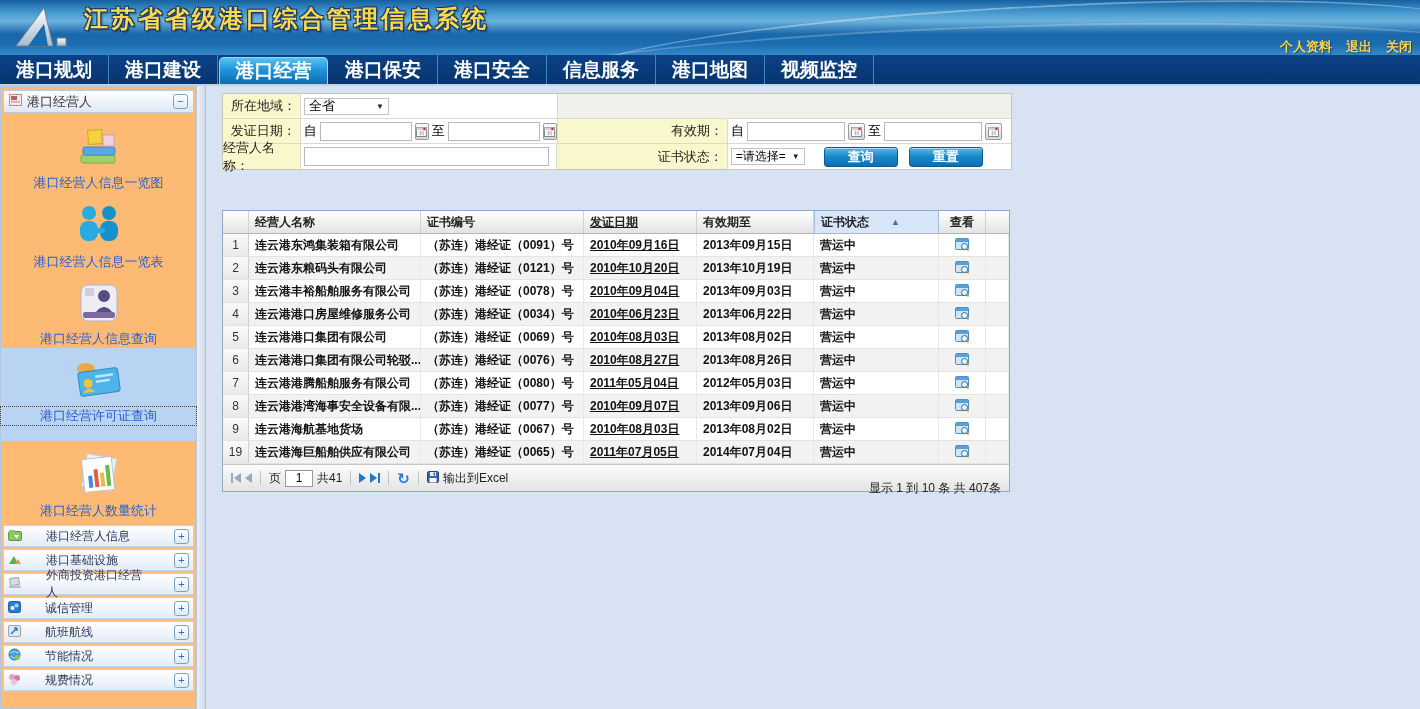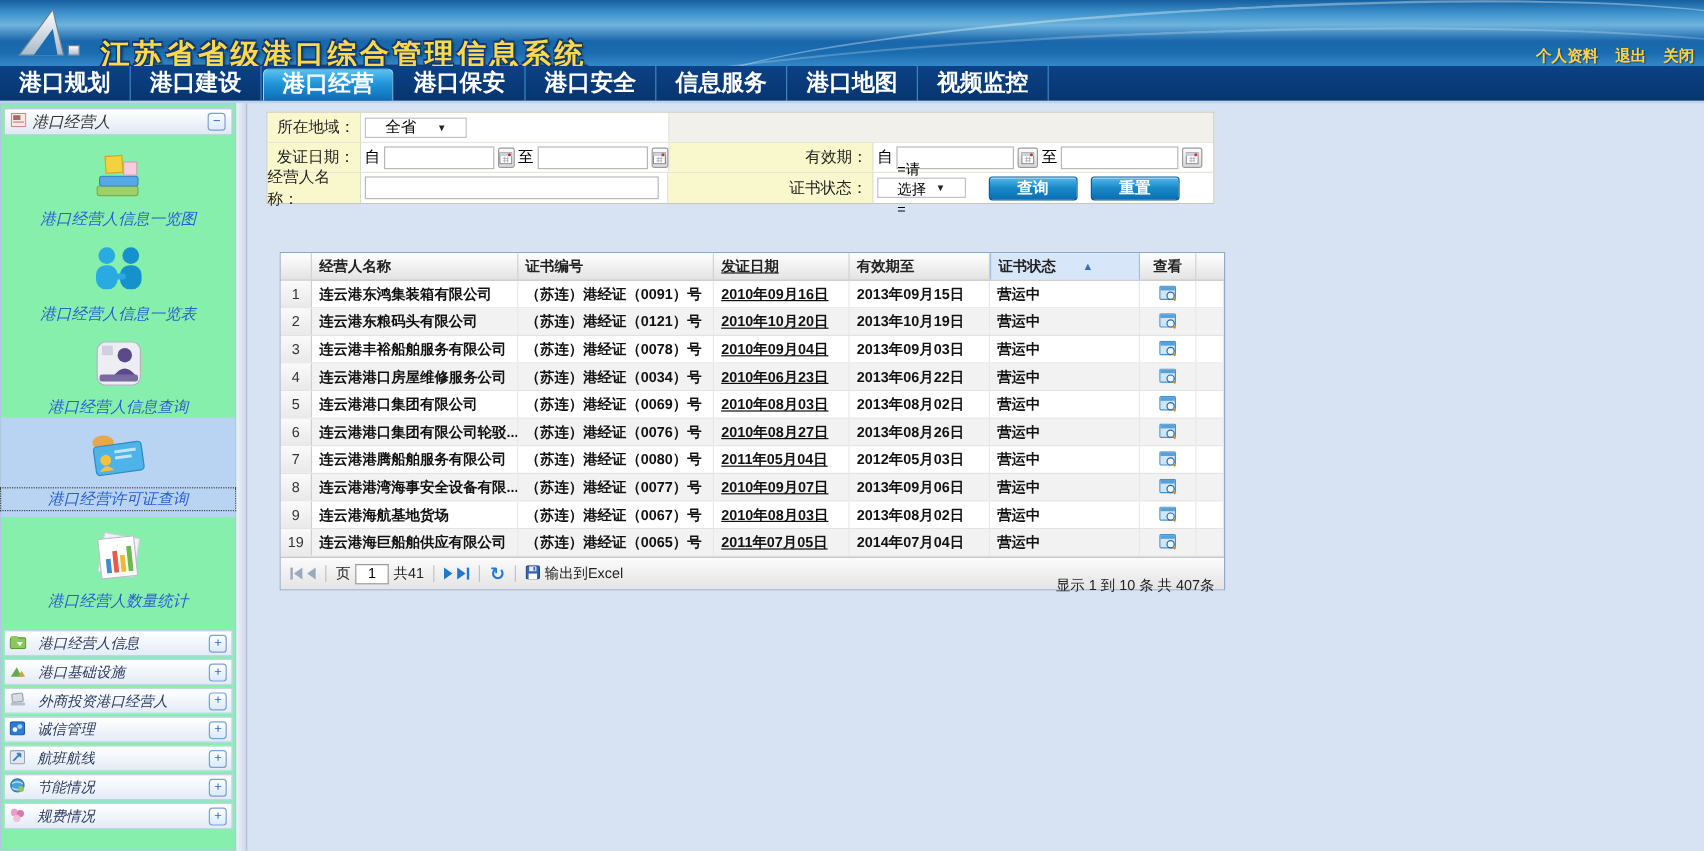--- a/index.html
+++ b/index.html
@@ -7,83 +7,83 @@
   body { font-family:"Liberation Sans","DejaVu Sans",sans-serif; background:#d7e3f2; position:relative; font-size:13px; }
 
   
   .banner { position:absolute; left:0; top:0; width:1420px; height:55px;
     background:linear-gradient(180deg,#16609f 0%,#3f93cc 20%,#6db3dd 38%,#1a67ab 62%,#1a6cb0 80%,#3488c8 100%); overflow:hidden; }
   .banner .swoosh1 { position:absolute; right:-60px; top:6px; width:900px; height:90px; border-radius:50%;
     border-top:2px solid rgba(255,255,255,.35); transform:rotate(-3deg); }
   .banner .swoosh2 { position:absolute; right:-120px; top:26px; width:1100px; height:110px; border-radius:50%;
     border-top:2px solid rgba(255,255,255,.22); transform:rotate(-2deg); }
   .logo { position:absolute; left:14px; top:8px; }
-  .app-title { position:absolute; left:84px; top:29px; font-size:24px; font-weight:bold; color:#ffd84d; letter-spacing:3px;
-    text-shadow:-1px -1px 0 #123a6e, 1px -1px 0 #123a6e, -1px 1px 0 #123a6e, 1px 1px 0 #123a6e, 2px 2px 2px rgba(0,0,0,.45);text-decoration:underline; }
+  .app-title { position:absolute; left:84px; top:3px; font-size:24px; font-weight:bold; color:#ffd84d; letter-spacing:3px;
+    text-shadow:-1px -1px 0 #123a6e, 1px -1px 0 #123a6e, -1px 1px 0 #123a6e, 1px 1px 0 #123a6e, 2px 2px 2px rgba(0,0,0,.45); }
   .welcome { position:absolute; right:10px; top:17px; color:#fff; font-weight:bold; font-size:13px; text-shadow:1px 1px 1px rgba(0,0,0,.4); }
   .top-links { position:absolute; right:8px; top:38px; display:flex; gap:14px; }
   .top-links span { color:#ffd24a; font-weight:bold; font-size:13px; cursor:pointer; text-shadow:1px 1px 1px rgba(0,0,0,.4); }
 
   
   .tabbar { position:absolute; left:0; top:55px; width:1420px; height:29px; background:linear-gradient(180deg,#0b4286 0%,#07356f 100%);
     display:flex; align-items:flex-end; }
   .tab { width:109px; height:29px; line-height:29px; text-align:center; color:#fff; font-weight:bold; font-size:19px;
     border-right:1px solid #3f85c4; cursor:pointer; }
   .tab.active { height:27px; line-height:26px; margin:0 1px; border:1px solid #8fd9f8; border-bottom:none; border-radius:5px 5px 0 0;
     background:linear-gradient(180deg,#59c2ef 0%,#2194da 45%,#0c6cb2 100%); }
   .tab-underline { position:absolute; left:0; top:84px; width:1420px; height:2px; background:#bcd3ea; }
 
   
-  .sidebar { position:absolute; left:0; top:86px; width:197px; height:623px; background:#86efac; border:1px solid #b3c6e2;font-style:italic; }
+  .sidebar { position:absolute; left:0; top:86px; width:197px; height:623px; background:#fdba74; border:1px solid #b3c6e2; }
   .side-header { margin:3px 2px 0; height:23px; background:linear-gradient(180deg,#ffffff,#dfe8f4); border:1px solid #b9cbe5;
     border-radius:2px; display:flex; align-items:center; padding:0 5px; gap:5px; }
   .side-header .lbl { font-size:13px; color:#333; flex:1; }
   .mini-btn { width:15px; height:15px; border:1px solid #7aa0d4; border-radius:3px; background:linear-gradient(#fdfeff,#dceafc);
     color:#2b6bd0; font-size:11px; line-height:12px; text-align:center; cursor:pointer; }
   .side-item { text-align:center; padding-top:12px; cursor:pointer; }
   .side-item .icn { display:block; margin:0 auto 4px; }
   .side-item .side-label { color:#2a5fd0; font-size:13px; }
-  .side-item.selected { background:#b9d3f3; padding-bottom:6px; }
+  .side-item.selected { background:#b9d3f3; padding-bottom:16px; }
   .side-item.selected .side-label { outline:1px dotted #444; }
   .side-sections { position:absolute; left:2px; right:2px; top:438px; }
   .side-section { height:22px; margin-bottom:2px; background:linear-gradient(180deg,#ffffff,#e3ebf7); border:1px solid #c3d3ea;
-    display:flex; align-items:center; padding:0 4px; gap:10px; cursor:pointer;justify-content:flex-end; }
+    display:flex; align-items:center; padding:0 4px; gap:24px; cursor:pointer;justify-content:flex-end; }
   .side-section .s-lbl { flex:1; font-size:12px; color:#2b3a5c; }
 
   
   .splitter { position:absolute; left:197px; top:86px; width:9px; height:623px;
     background:linear-gradient(90deg,#eef2f8,#cdd8e8); border-right:1px solid #aebfd8; }
 
   
   .main { position:absolute; left:206px; top:86px; width:1214px; height:623px; }
 
   
   .filters { position:absolute; left:16px; top:7px; width:790px; border:1px solid #c8c6b8; background:#fff; }
   .frow { display:flex; height:25px; border-bottom:1px solid #dcdacb; }
   .frow:last-child { border-bottom:none; }
   .fcell { display:flex; align-items:center; border-right:1px solid #dcdacb; height:100%; }
   .fl  { width:78px;  background:#f8f8cc; justify-content:flex-end; padding-right:4px; font-size:13px; color:#222; }
   .fc1 { width:257px; background:#fff; padding-left:3px; gap:3px; }
   .fl2 { width:171px; background:#f8f8cc; justify-content:flex-end; padding-right:4px; font-size:13px; color:#222; }
   .fc2 { width:284px; background:#fff; padding-left:3px; gap:3px; border-right:none; }
   .fgray { flex:1; background:#f1f0ea; border-right:none; }
-  .fake-select { background:#fff; border:1px solid #c2c2c2; height:17px; display:flex; align-items:center; padding:0 16px; cursor:pointer; }
+  .fake-select { background:#fff; border:1px solid #c2c2c2; height:17px; display:flex; align-items:center; padding:0 4px; cursor:pointer; }
   .fake-select .car { font-size:8px; color:#222; margin-left:auto; padding-left:10px; }
   .txt { border:1px solid #b8b8b8; height:19px; font-size:12px; padding:0 3px; font-family:inherit; }
   .cal-btn { width:17px; height:17px; border:1px solid #9a9a9a; border-radius:2px; background:linear-gradient(#fcfcfc,#d8d8d8);
     display:flex; align-items:center; justify-content:center; cursor:pointer; }
   .blue-btn { width:74px; height:20px; border:1px solid #0a5c97; border-radius:3px; color:#fff; font-weight:bold; font-size:13px;
     background:linear-gradient(180deg,#55b8e8 0%,#1887c8 50%,#0c6fb4 100%); cursor:pointer; text-align:center; line-height:18px;
     box-shadow:inset 0 1px 0 rgba(255,255,255,.5); }
 
   
   .panel-title { position:absolute; left:16px; top:99px; width:788px; height:22px; border:1px solid #a9c4e4;
     background:linear-gradient(180deg,#f4f9fe 0%,#dcebfa 55%,#c3d8f0 100%); display:flex; align-items:center; gap:6px; padding:0 6px; }
   .panel-title .t { font-size:13px; font-weight:bold; color:#17427f; }
-  .grid { position:absolute; left:27px; top:124px; width:788px; border:1px solid #8fa9cc; background:#fff; }
+  .grid { position:absolute; left:16px; top:124px; width:788px; border:1px solid #8fa9cc; background:#fff; }
   .ghead { display:flex; height:23px; background:linear-gradient(180deg,#ffffff,#e3e3e3); border-bottom:1px solid #b5b5b5; }
   .gcell { display:flex; align-items:center; padding-left:6px; border-right:1px solid #d2d2d2; font-size:12px; height:100%; overflow:hidden; white-space:nowrap; }
   .ghead .gcell { font-weight:bold; color:#222; cursor:pointer; }
   .c-num{width:26px; justify-content:center; padding-left:0;} .c-name{width:172px;} .c-cert{width:163px;}
   .c-issue{width:113px;text-decoration:underline;} .c-valid{width:117px;} .c-status{width:125px;} .c-view{width:47px; justify-content:center; padding-left:0;}
   .c-fill{flex:1; border-right:none;}
   .ghead .c-status { background:#d7e6f8; border-left:1px solid #a0c0e8; border-right:1px solid #a0c0e8; gap:22px; }
   .sort-arrow { color:#2f6fd0; font-size:9px; }
   .grow { display:flex; height:23px; border-bottom:1px solid #e3e3e3; background:#fff; }
   .grow.alt { background:#f2f2f3; }

